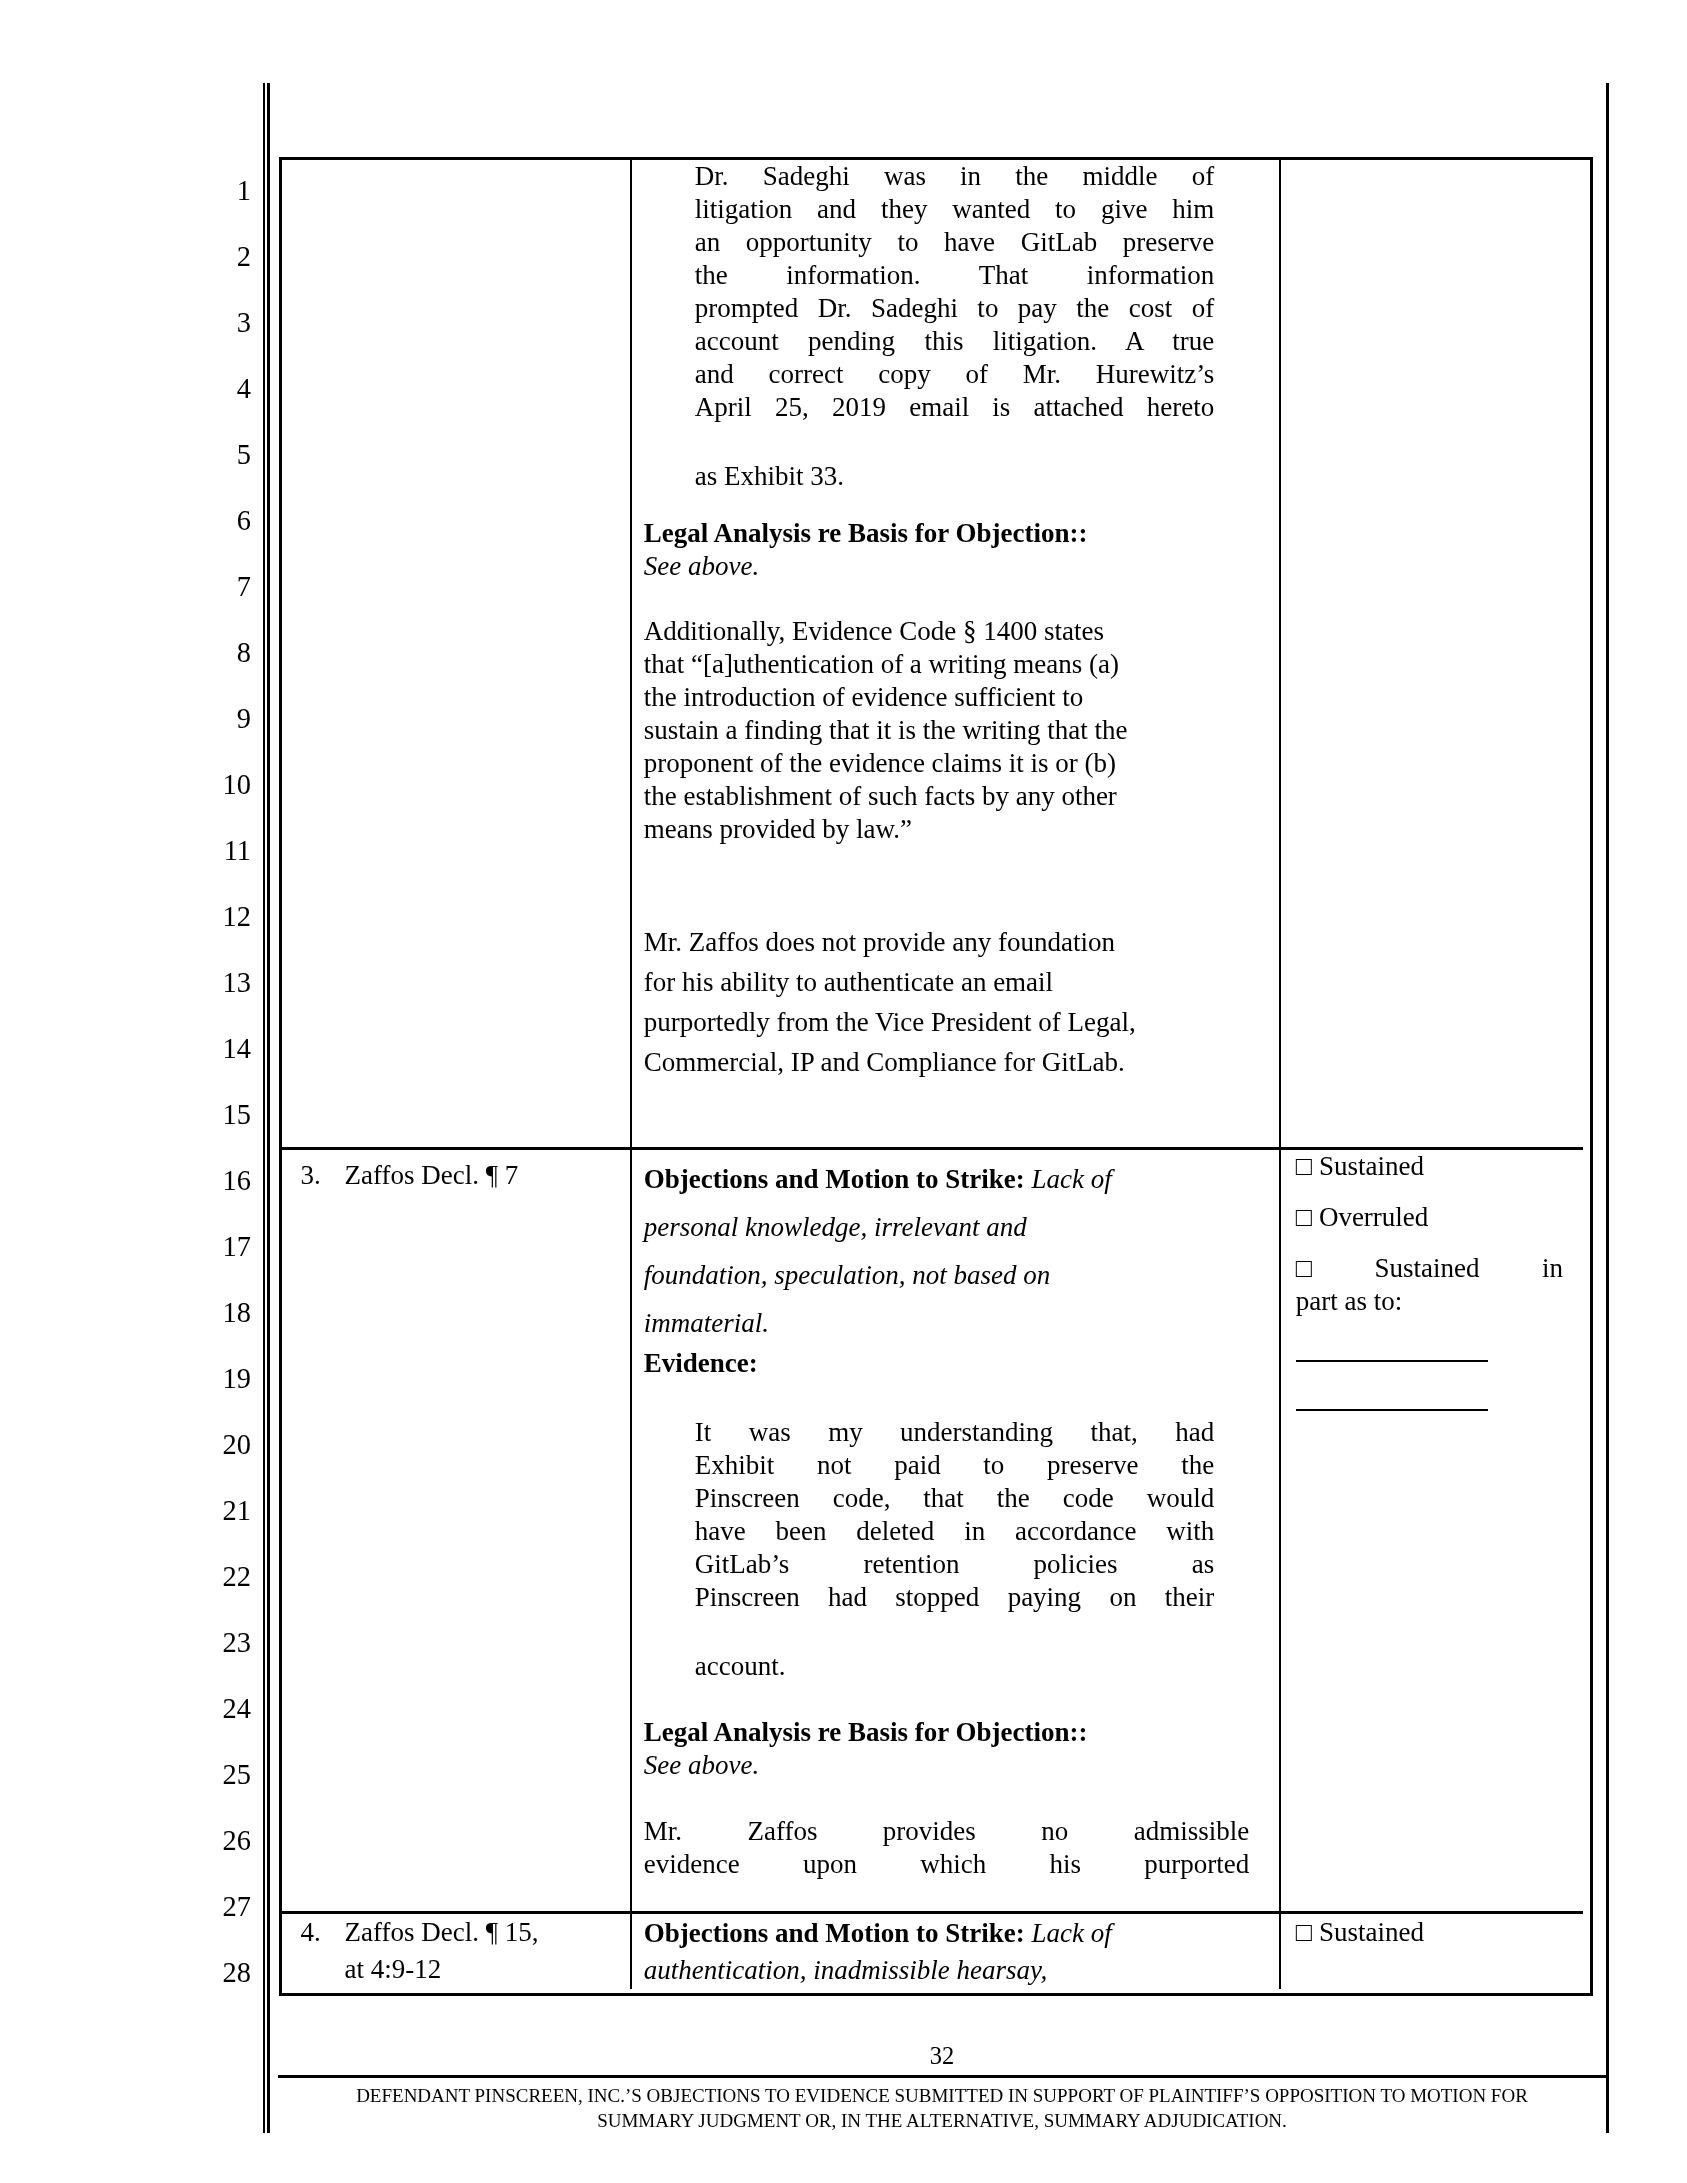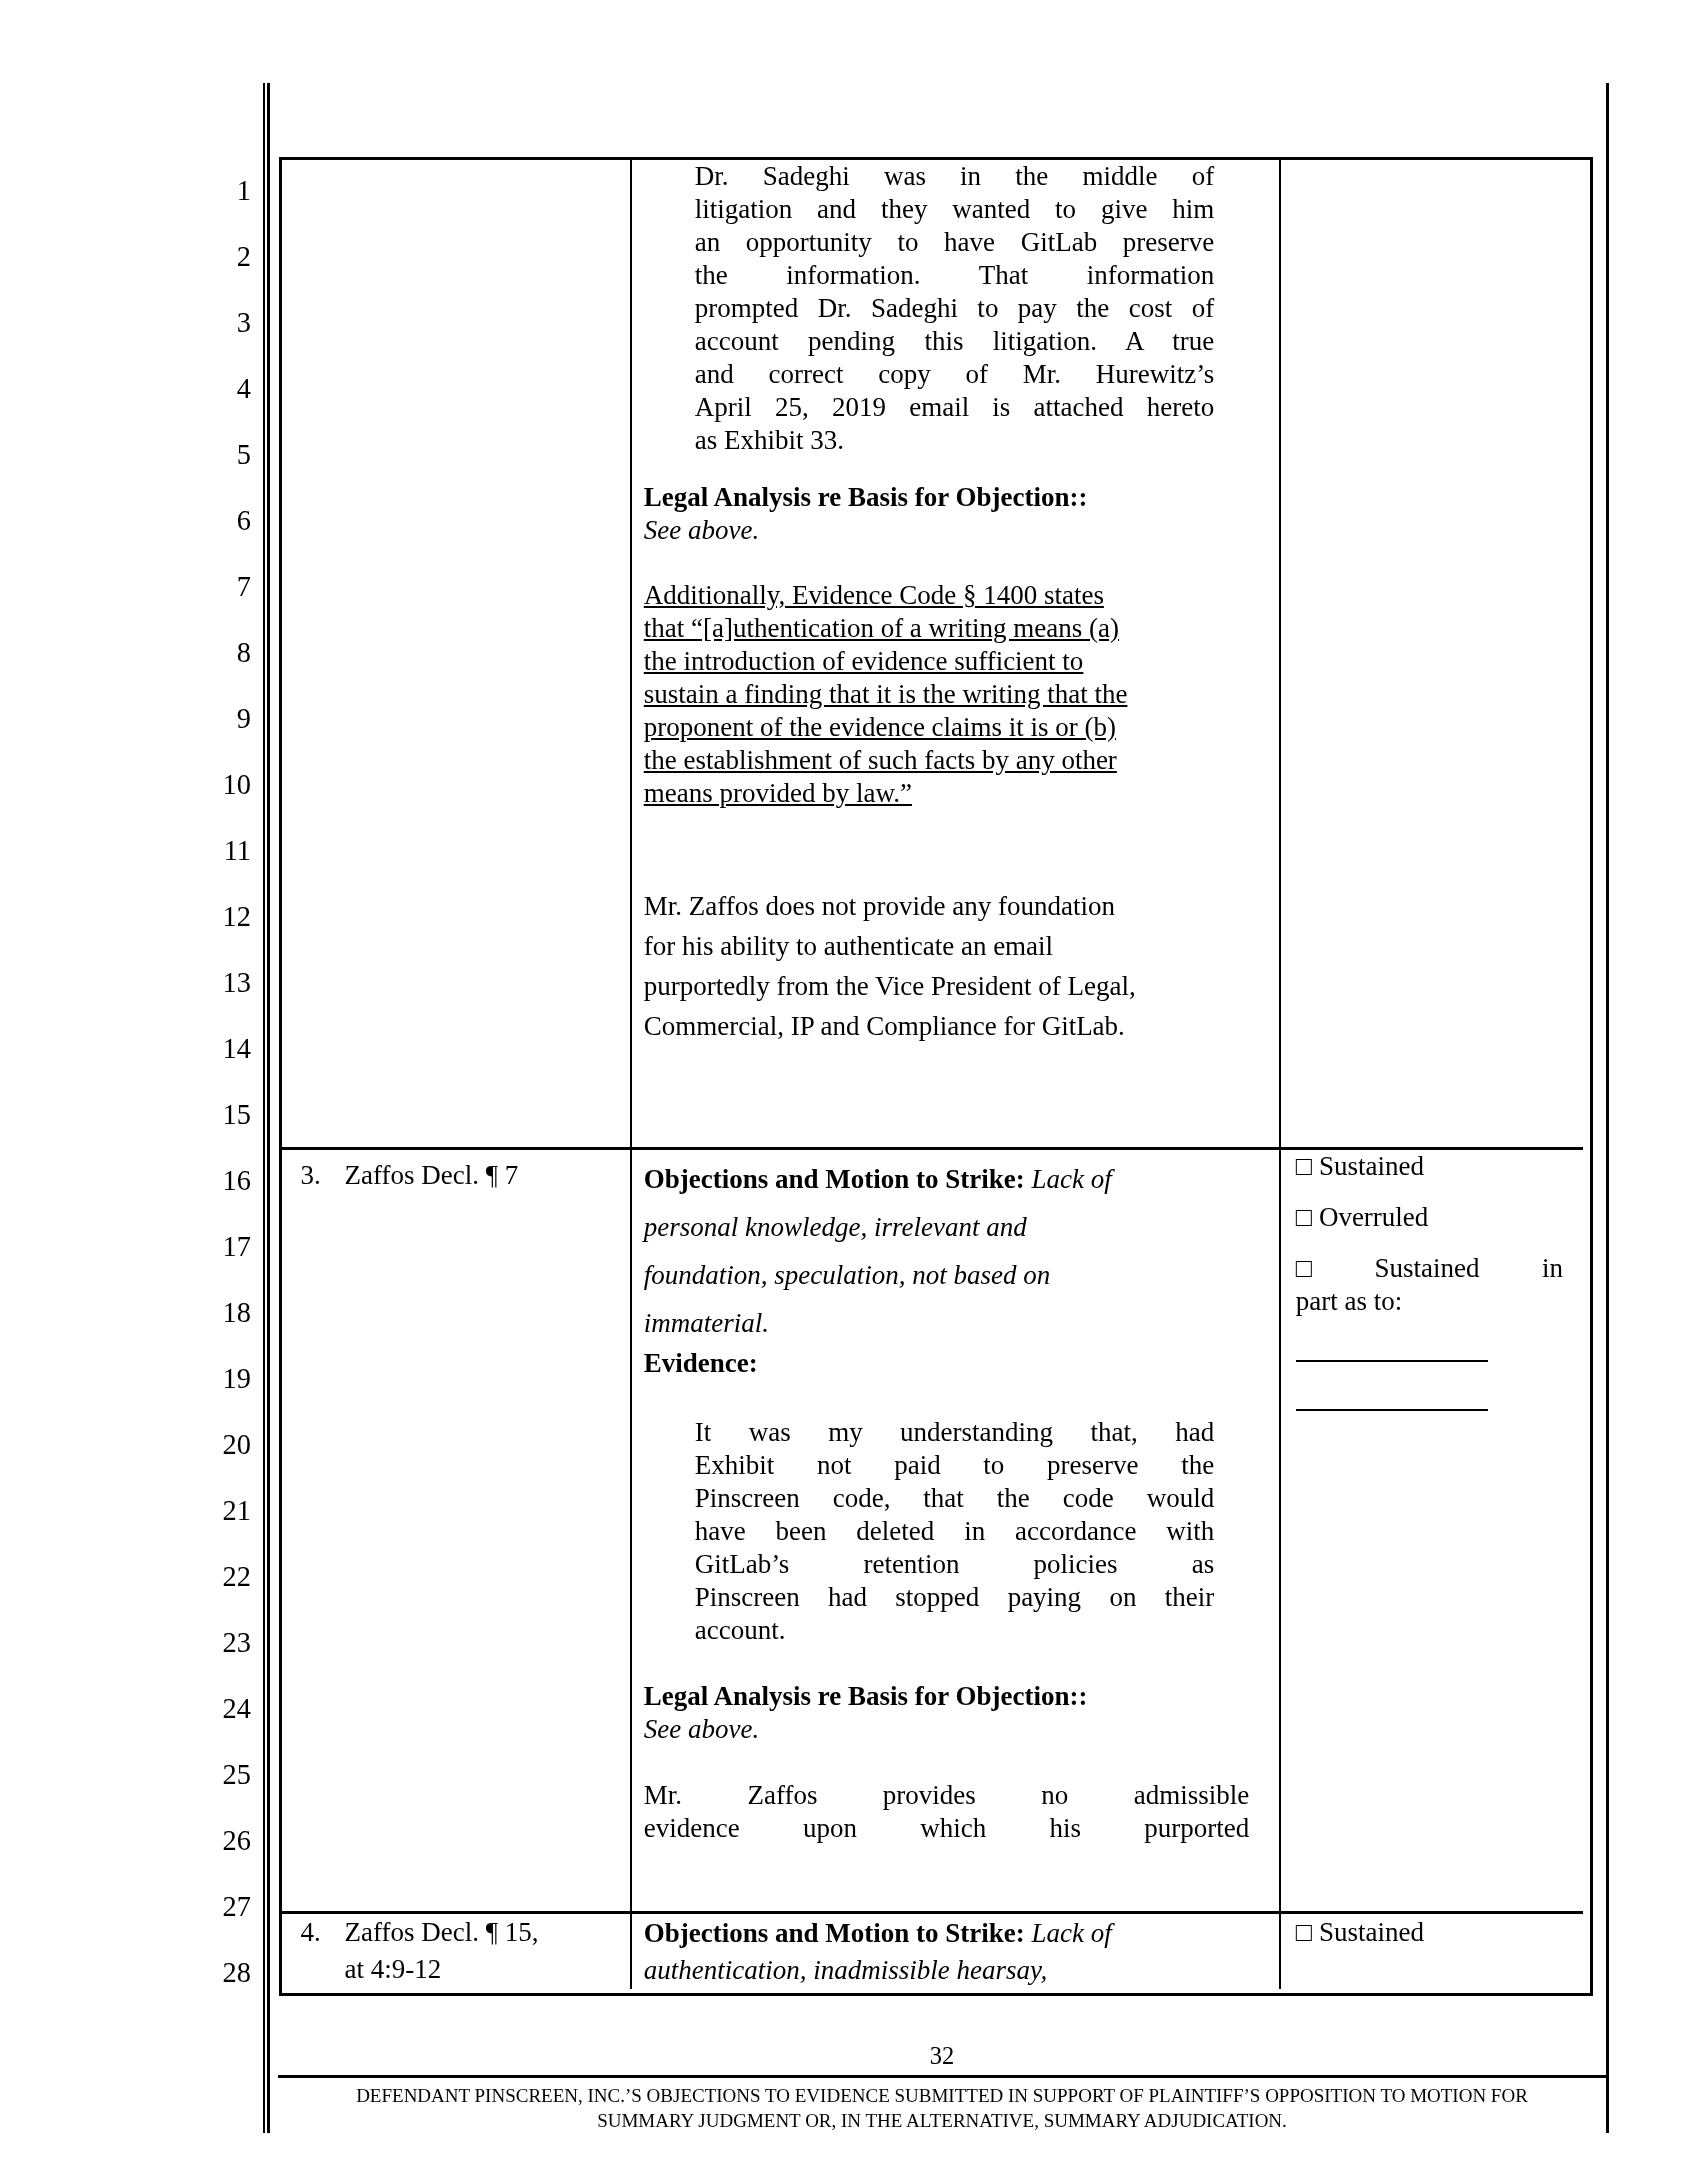--- a/index.html
+++ b/index.html
@@ -34,27 +34,27 @@
   .trow.r2{top:987px;height:761px;border-top:3.3px solid #000;}
   .trow.r3{top:1751px;height:75px;border-top:3.3px solid #000;}
   .cell{box-sizing:border-box;overflow:hidden;}
   .c1{width:350px;border-right:2px solid #000;padding:0 6.6px 0 18.5px;}
   .c2{width:650px;border-right:2px solid #000;padding:0 30px 0 12px;}
   .c3{width:302px;padding:0 20px 0 14.6px;}
   
   .pline{font-size:27px;line-height:33px;white-space:nowrap;}
   .jline{font-size:27px;line-height:33px;text-align:justify;text-align-last:justify;}
   .quoteblock{margin-left:51px;margin-right:35px;}
-  .qlast{text-align-last:left;}
+  .qlast{text-align-last:left;margin-top:36px;}
   .b{font-weight:bold;}
   .i{font-style:italic;}
   .objpara .pline{line-height:48px;}
   .objpara2 .pline{line-height:37px;}
   .para2 .pline{line-height:40px;}
-  .para1 .pline{line-height:33px;text-decoration:underline;}
+  .para1 .pline{line-height:33px;}
   .quoteblock .jline,.quoteblock .pline{line-height:33px;}
   
   .itemline{display:flex;font-size:27px;line-height:37px;margin-top:2.6px;}
   .itemnum{width:44px;flex:none;}
   .itemref .pline{line-height:37px;}
   
   .opt{font-size:27px;line-height:33px;margin-bottom:18px;white-space:nowrap;}
   .optj{font-size:27px;line-height:33px;margin-bottom:0;
         display:flex;justify-content:space-between;}
   .optcont{font-size:27px;line-height:33px;}

